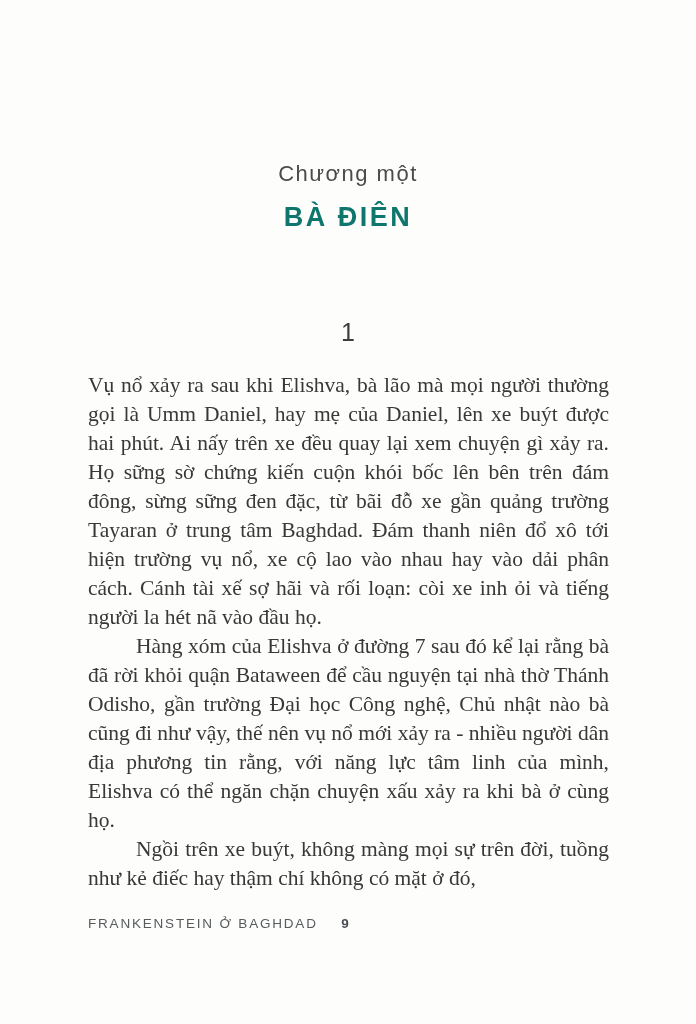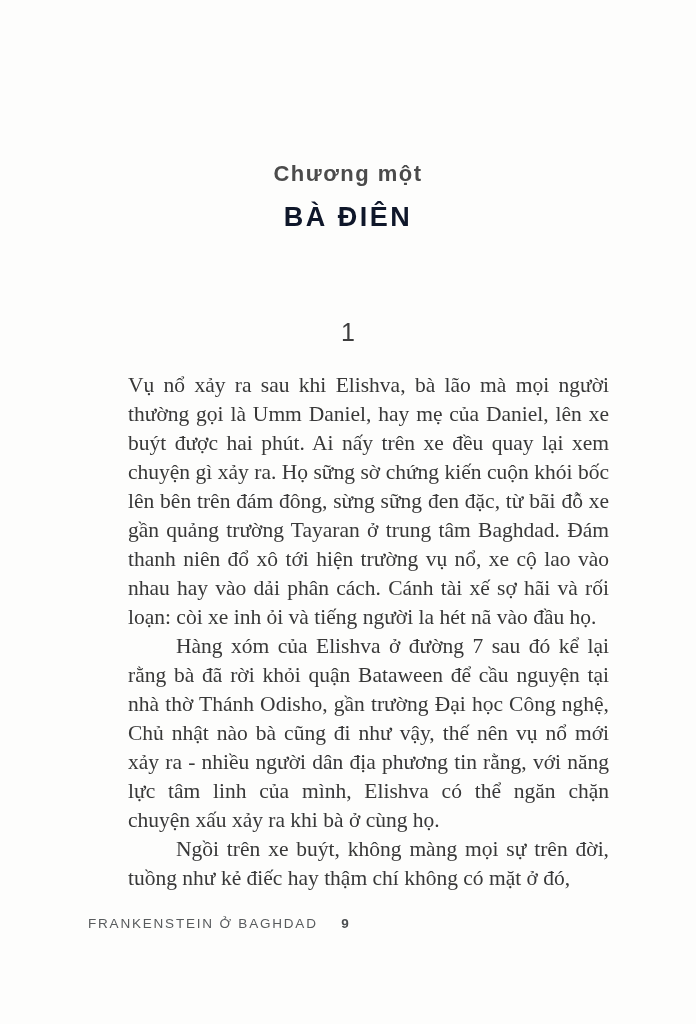--- a/index.html
+++ b/index.html
@@ -16,35 +16,35 @@
     background: #fdfdfc;
   }
   .chapter-label {
     position: absolute;
     top: 161px;
     left: 0;
     width: 100%;
     text-align: center;
     font-family: "Liberation Sans", sans-serif;
     font-size: 22px;
-    font-weight: 700;
+    font-weight: 400;
     letter-spacing: 1.5px;
     color: #4b4b4b;
   }
   .chapter-title {
     position: absolute;
     top: 202px;
     left: 0;
     width: 100%;
     text-align: center;
     font-family: "Liberation Sans", sans-serif;
     font-size: 27px;
     font-weight: 700;
     letter-spacing: 2.5px;
-    color: #0f172a;
+    color: #0f766e;
   }
   .section-number {
     position: absolute;
     top: 318px;
     left: 0;
     width: 100%;
     text-align: center;
     font-family: "Liberation Sans", sans-serif;
     font-size: 25px;
     font-weight: 500;
@@ -54,21 +54,21 @@
     position: absolute;
     top: 371px;
     left: 88px;
     width: 521px;
     font-family: "Liberation Serif", serif;
     font-size: 21.5px;
     line-height: 29px;
     color: #383838;
     text-align: justify;
   }
-  .body-text p { text-indent: 48px; margin-left: 40px; }
+  .body-text p { text-indent: 48px; }
   .body-text p.first { text-indent: 0; }
   .page-footer {
     position: absolute;
     top: 916px;
     left: 88px;
     width: 521px;
     text-align: left;
     font-family: "Liberation Sans", sans-serif;
     font-size: 13.5px;
     letter-spacing: 1.8px;

